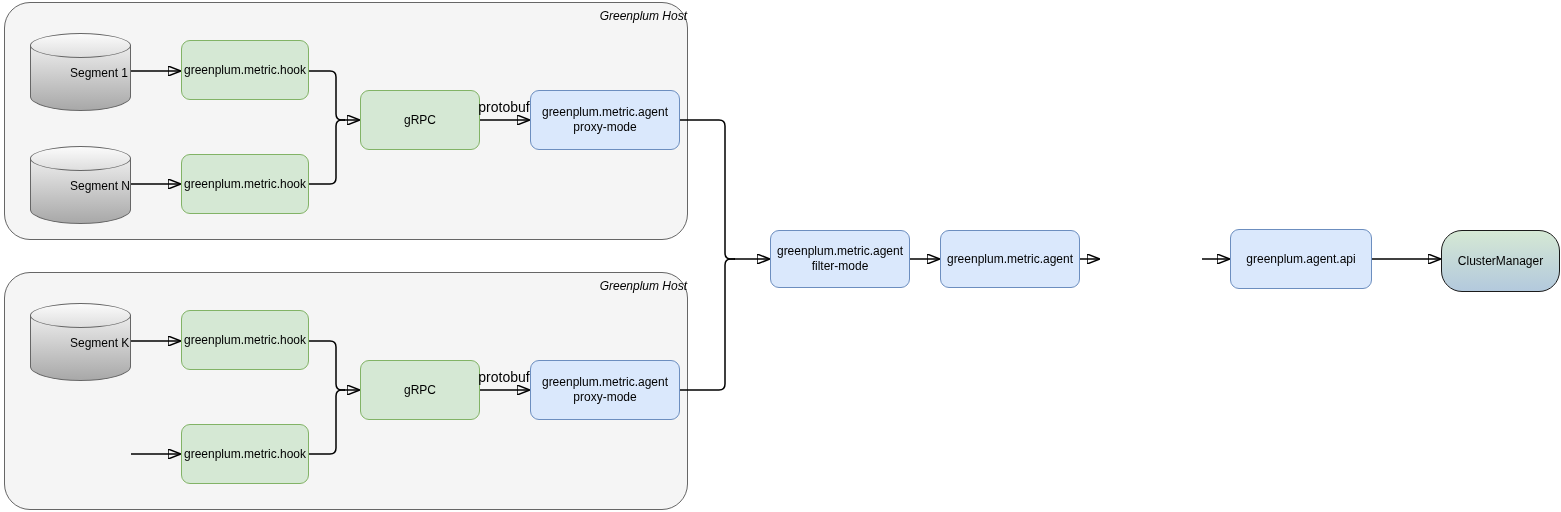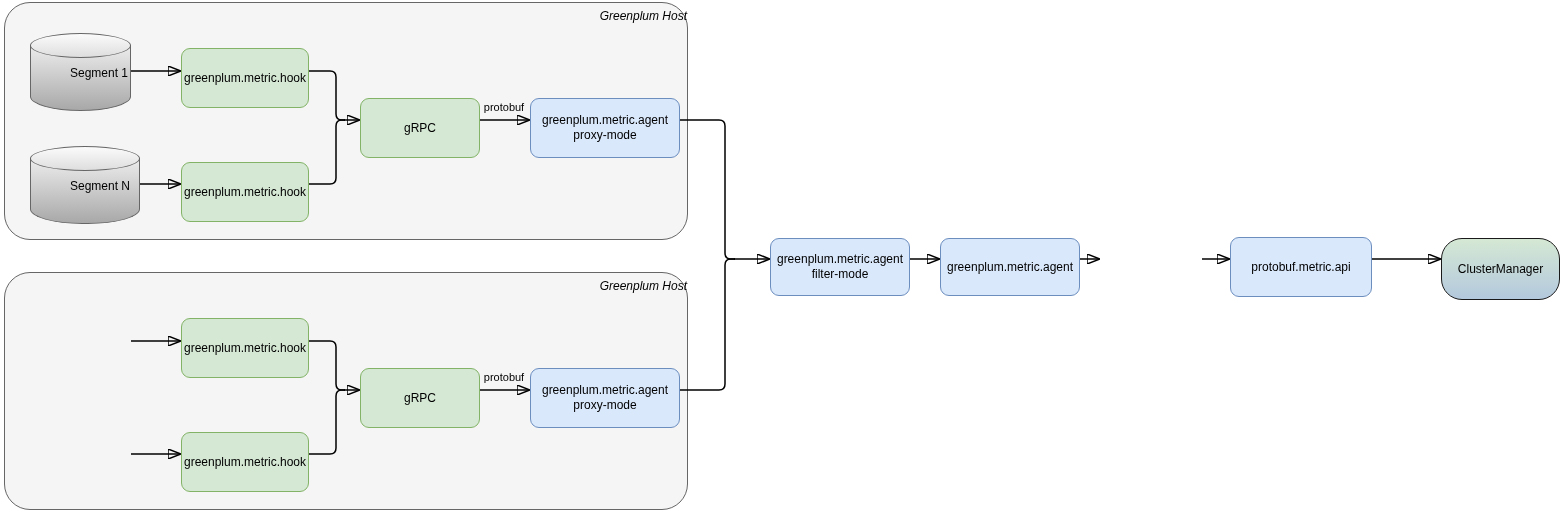--- a/index.html
+++ b/index.html
@@ -17,21 +17,21 @@
     border-radius: 26px;
   }
   .group-title {
     position:absolute; top:6px; left:0; right:0;
     text-align:right; font-size:12px; line-height:14px;font-style:italic;
   }
   
   .node {
     position:absolute; box-sizing:border-box;
     display:flex; flex-direction:column; align-items:center; justify-content:center;
-    text-align:center; font-size:12px; line-height:15px; border-radius:9px;margin-top:8px;
+    text-align:center; font-size:12px; line-height:15px; border-radius:9px;
   }
   .green-box {
     background: var(--green-fill, #d5e8d4);
     border: 1px solid var(--green-stroke, #82b366);
   }
   .blue-box {
     background: var(--blue-fill, #dae8fc);
     border: 1px solid var(--blue-stroke, #6c8ebf);
   }
   .gradient-box {
@@ -51,21 +51,21 @@
     position:absolute; left:0; right:0; top:0; height:25px; box-sizing:border-box;
     border:1px solid var(--cyl-stroke, #666666); border-radius:50%;
     background: linear-gradient(#fbfbfb, #dedede);
   }
   .cyl-label {
     position:absolute; left:0; right:0; top:50%; transform:translateY(-46%);
     text-align:left; font-size:12px;margin-left:40px;
   }
   
   .edge-label {
-    position:absolute; font-size:11px; line-height:14px; text-align:center;
+    position:absolute; font-size:14px; line-height:14px; text-align:center;
   }
   
   #wires { position:absolute; left:0; top:0; width:1561px; height:512px; pointer-events:none; }
   #wires path { fill:none; stroke: var(--arrow, #000000); stroke-width:1.5; }
 </style>
 </head>
 <body>
 
 <div id="canvas">
 
@@ -107,24 +107,29 @@
     <path d="M1080 259 H1099" marker-end="url(#arrow)"></path>
     <path d="M1202 259 H1229" marker-end="url(#arrow)"></path>
     <path d="M1372 259 H1440" marker-end="url(#arrow)"></path>
   </svg>
 
   <div class="cylinder" style="left:30px; top:33px; width:101px; height:78px;">
     <div class="cyl-body"></div>
     <div class="cyl-cap"></div>
     <div class="cyl-label">Segment 1</div>
   </div>
-  <div class="cylinder" style="left:30px; top:146px; width:101px; height:78px;padding-left:9px;">
+  <div class="cylinder" style="left:30px; top:146px; width:101px; height:78px;">
     <div class="cyl-body"></div>
     <div class="cyl-cap"></div>
     <div class="cyl-label">Segment N</div>
+  </div>
+  <div class="cylinder" style="left:30px; top:303px; width:101px; height:78px;">
+    <div class="cyl-body"></div>
+    <div class="cyl-cap"></div>
+    <div class="cyl-label">Segment K</div>
   </div>
 
   <div class="node green-box" style="left:181px; top:40px; width:128px; height:60px;">
     <span>greenplum.metric.hook</span>
   </div>
   <div class="node green-box" style="left:181px; top:154px; width:128px; height:60px;">
     <span>greenplum.metric.hook</span>
   </div>
   <div class="node green-box" style="left:360px; top:90px; width:120px; height:60px;">
     <span>gRPC</span>
@@ -149,21 +154,21 @@
   </div>
 
   <div class="node blue-box" style="left:770px; top:230px; width:140px; height:58px;">
     <span>greenplum.metric.agent</span>
     <span>filter-mode</span>
   </div>
   <div class="node blue-box" style="left:940px; top:230px; width:140px; height:58px;">
     <span>greenplum.metric.agent</span>
   </div>
   <div class="node blue-box" style="left:1230px; top:229px; width:142px; height:60px;">
-    <span>protobuf.metric.api</span>
+    <span>greenplum.agent.api</span>
   </div>
 
   <div class="node gradient-box" style="left:1441px; top:230px; width:119px; height:62px;">
     <span>ClusterManager</span>
   </div>
 
   <div class="edge-label" style="left:472px; top:100px; width:64px;">protobuf</div>
   <div class="edge-label" style="left:472px; top:370px; width:64px;">protobuf</div>
 
 </div>

